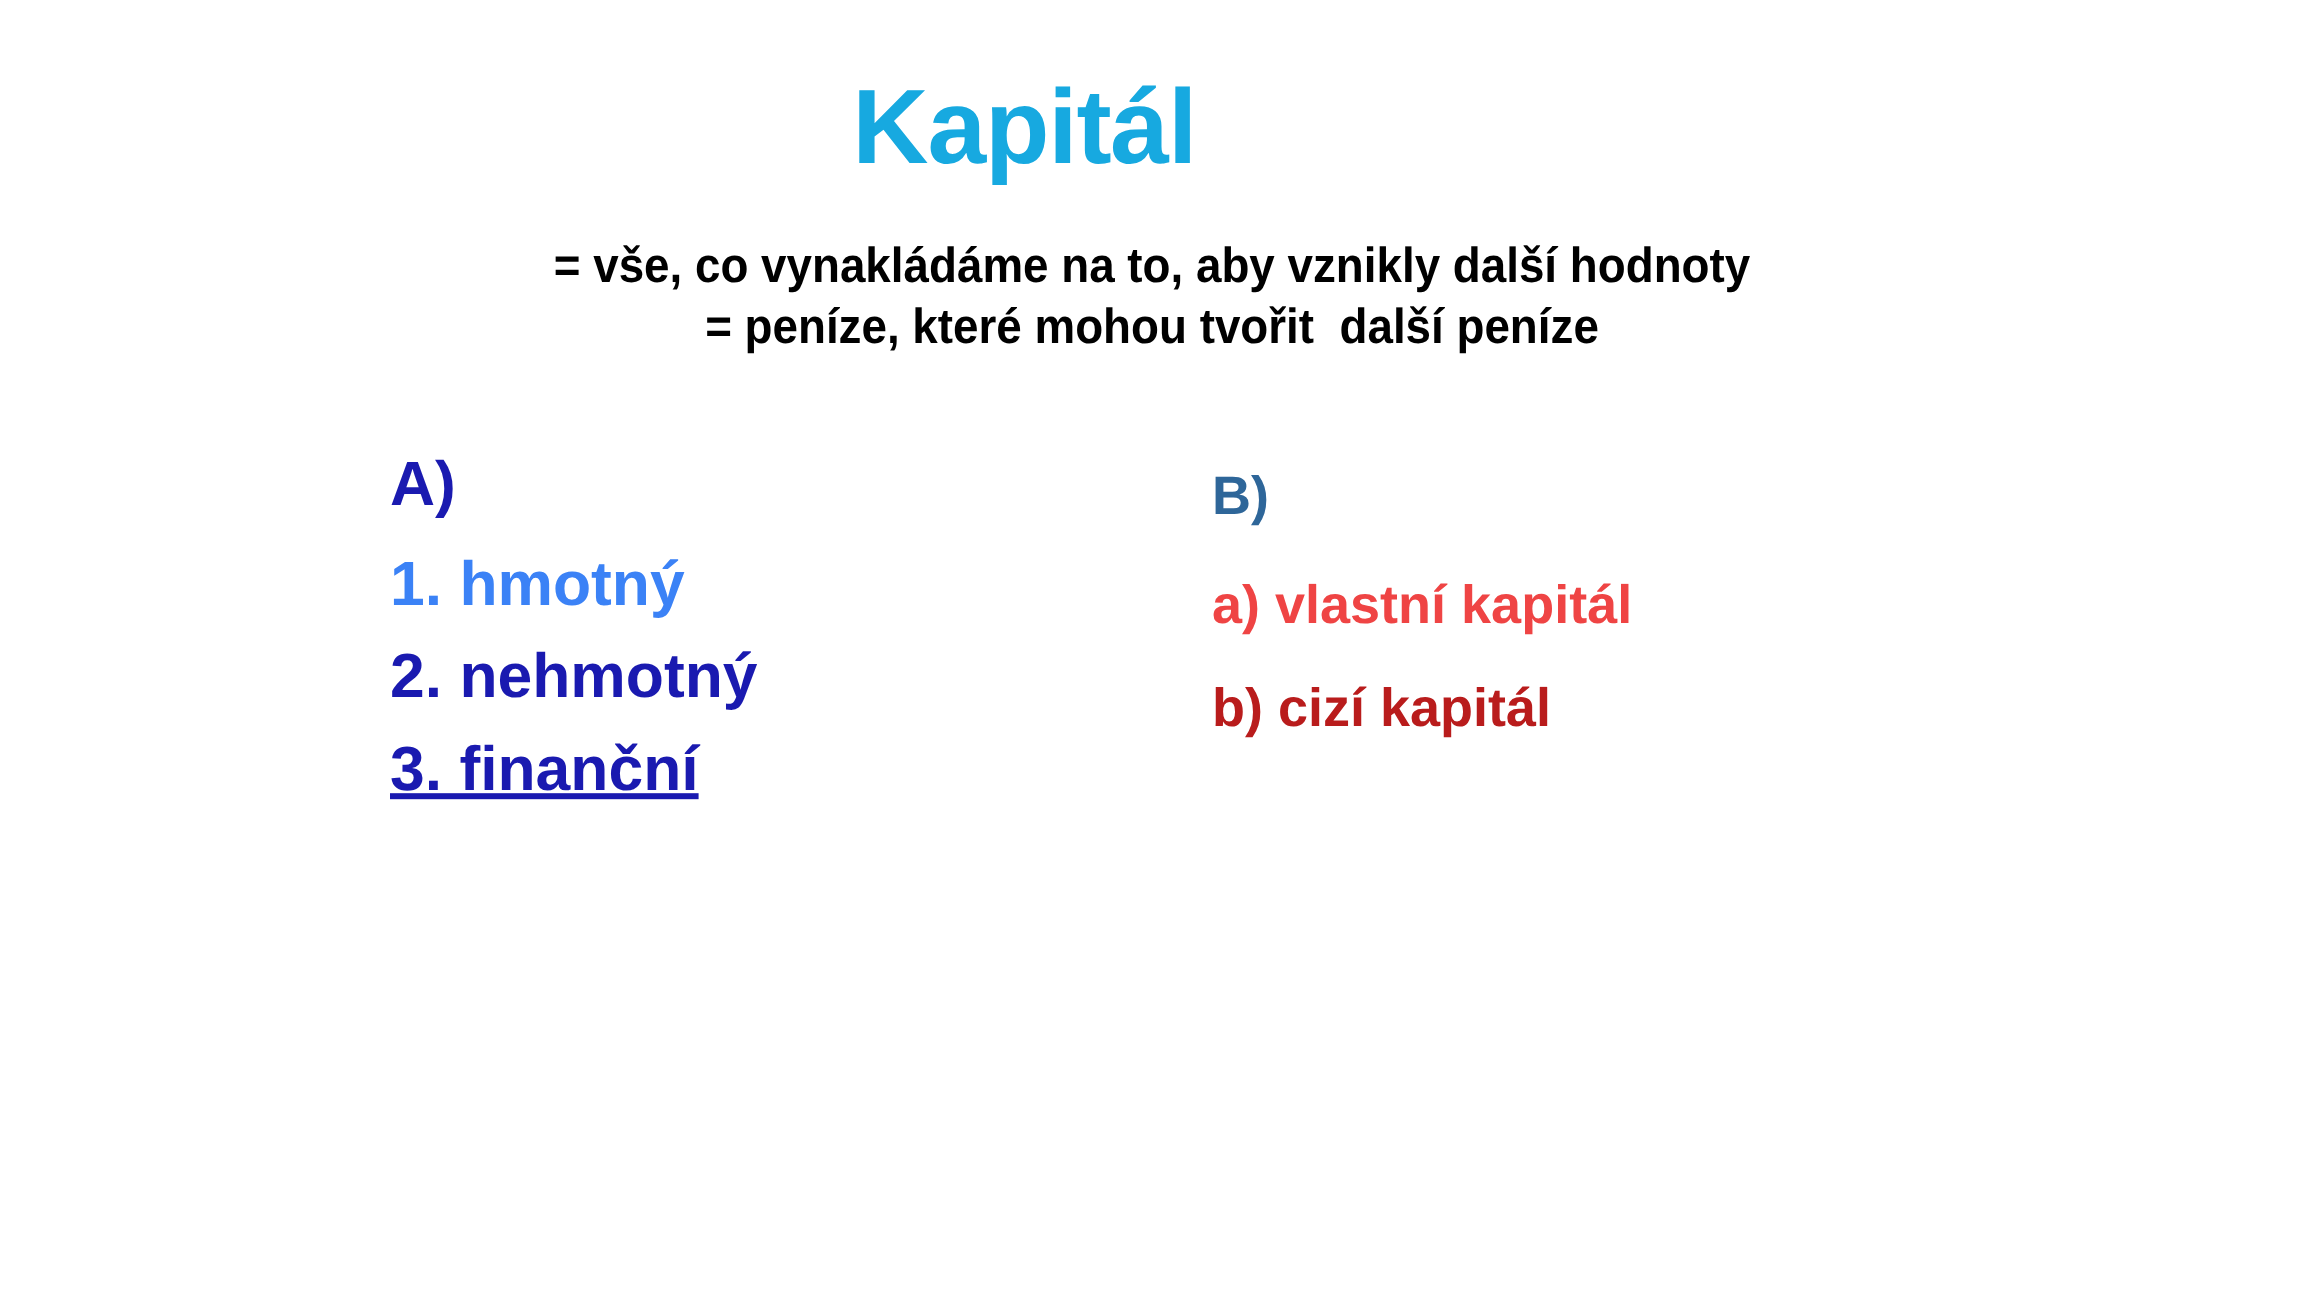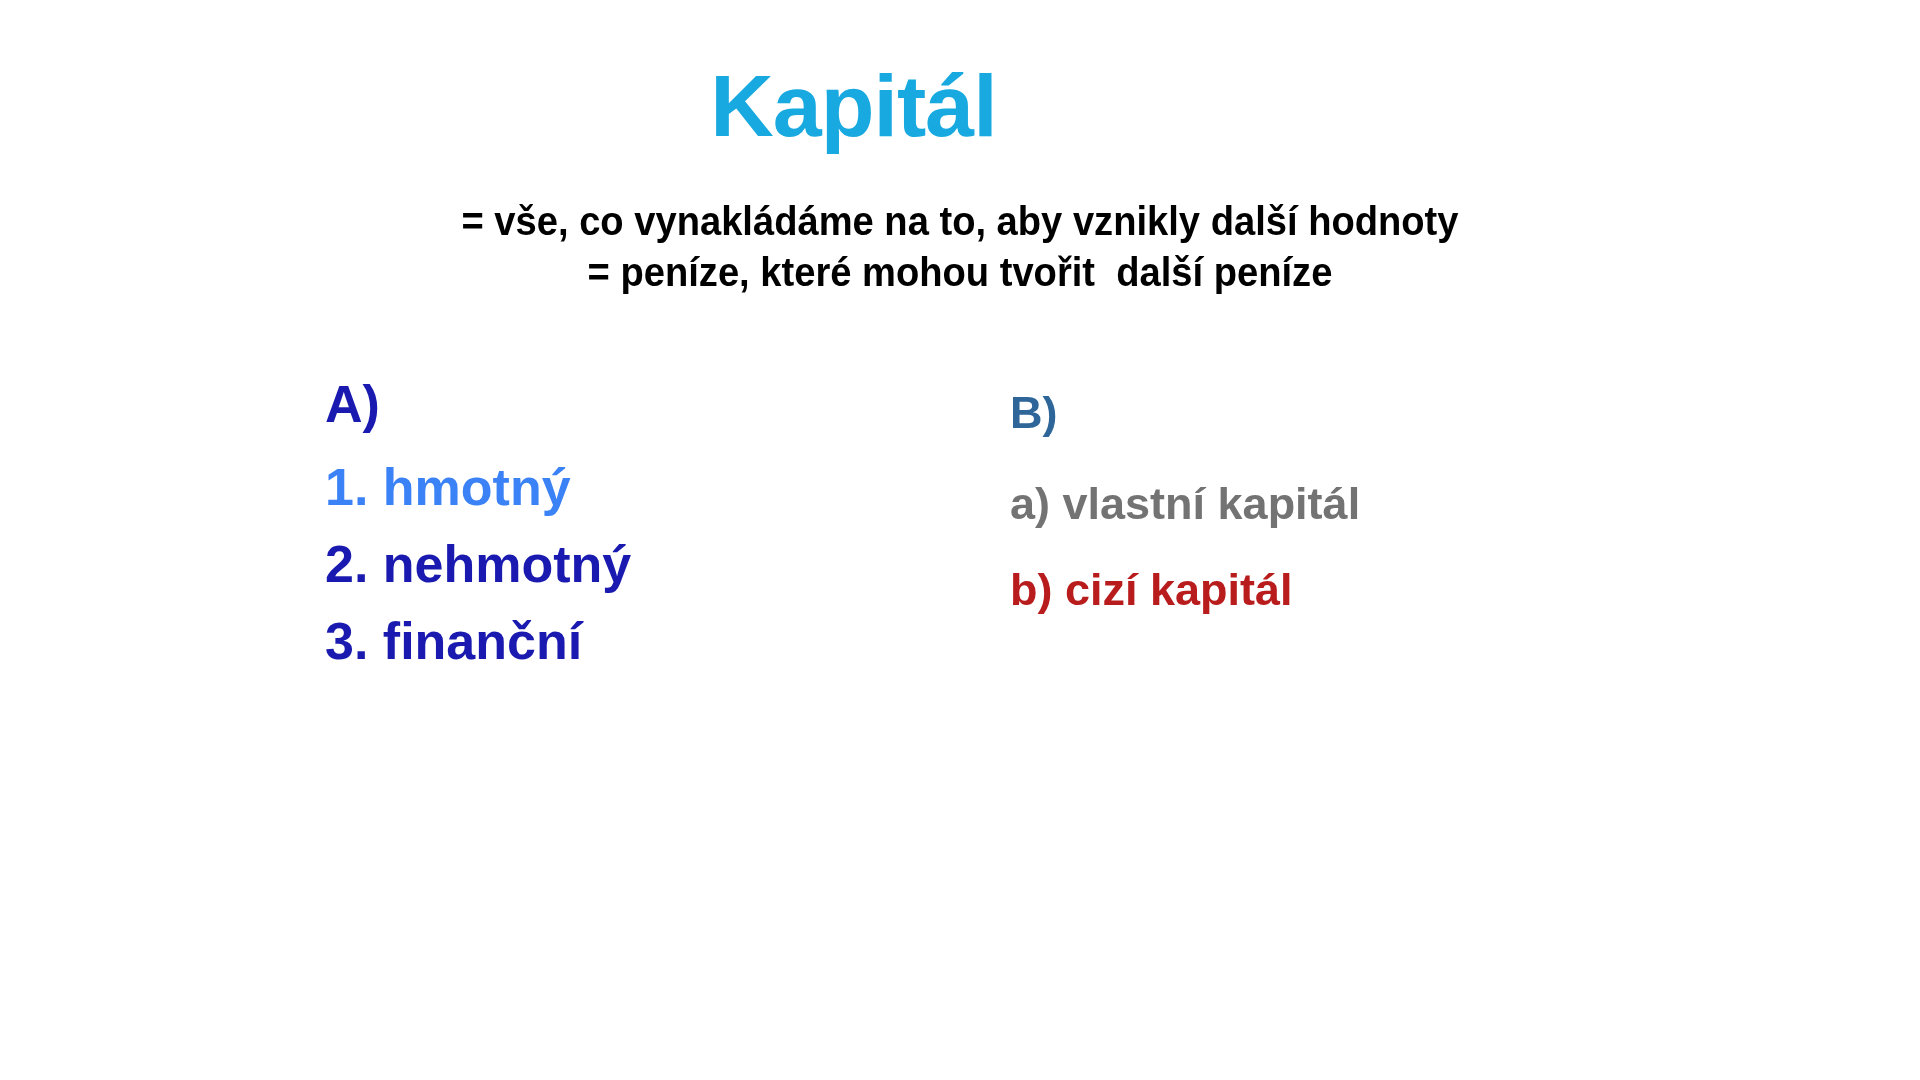--- a/index.html
+++ b/index.html
@@ -114,24 +114,24 @@
     <div class="subtitle-line" style="color: rgb(0, 0, 0);">= vše, co vynakládáme na to, aby vznikly další hodnoty</div>
     <div class="subtitle-line" style="color: rgb(0, 0, 0);">= peníze, které mohou tvořit  další peníze</div>
   </div>
 
   <div class="columns">
 
     <div class="col-a">
       <div class="item-a heading" style="color: rgb(26, 26, 176);">A)</div>
       <div class="item-a" style="color: #3b82f6;">1. hmotný</div>
       <div class="item-a" style="color: rgb(26, 26, 176);">2. nehmotný</div>
-      <div class="item-a" style="color: rgb(26, 26, 176);">3. finanční</div>
+      <div class="item-a" style="color: rgb(26, 26, 176); text-decoration: underline;">3. finanční</div>
     </div>
 
     <div class="col-b">
       <div class="item-b heading" style="color: rgb(46, 102, 153);">B)</div>
-      <div class="item-b" style="color: #737373;">a) vlastní kapitál</div>
+      <div class="item-b" style="color: #ef4444;">a) vlastní kapitál</div>
       <div class="item-b" style="color: #b91c1c;">b) cizí kapitál</div>
     </div>
 
   </div>
 
 </div>
 
 </body></html>

